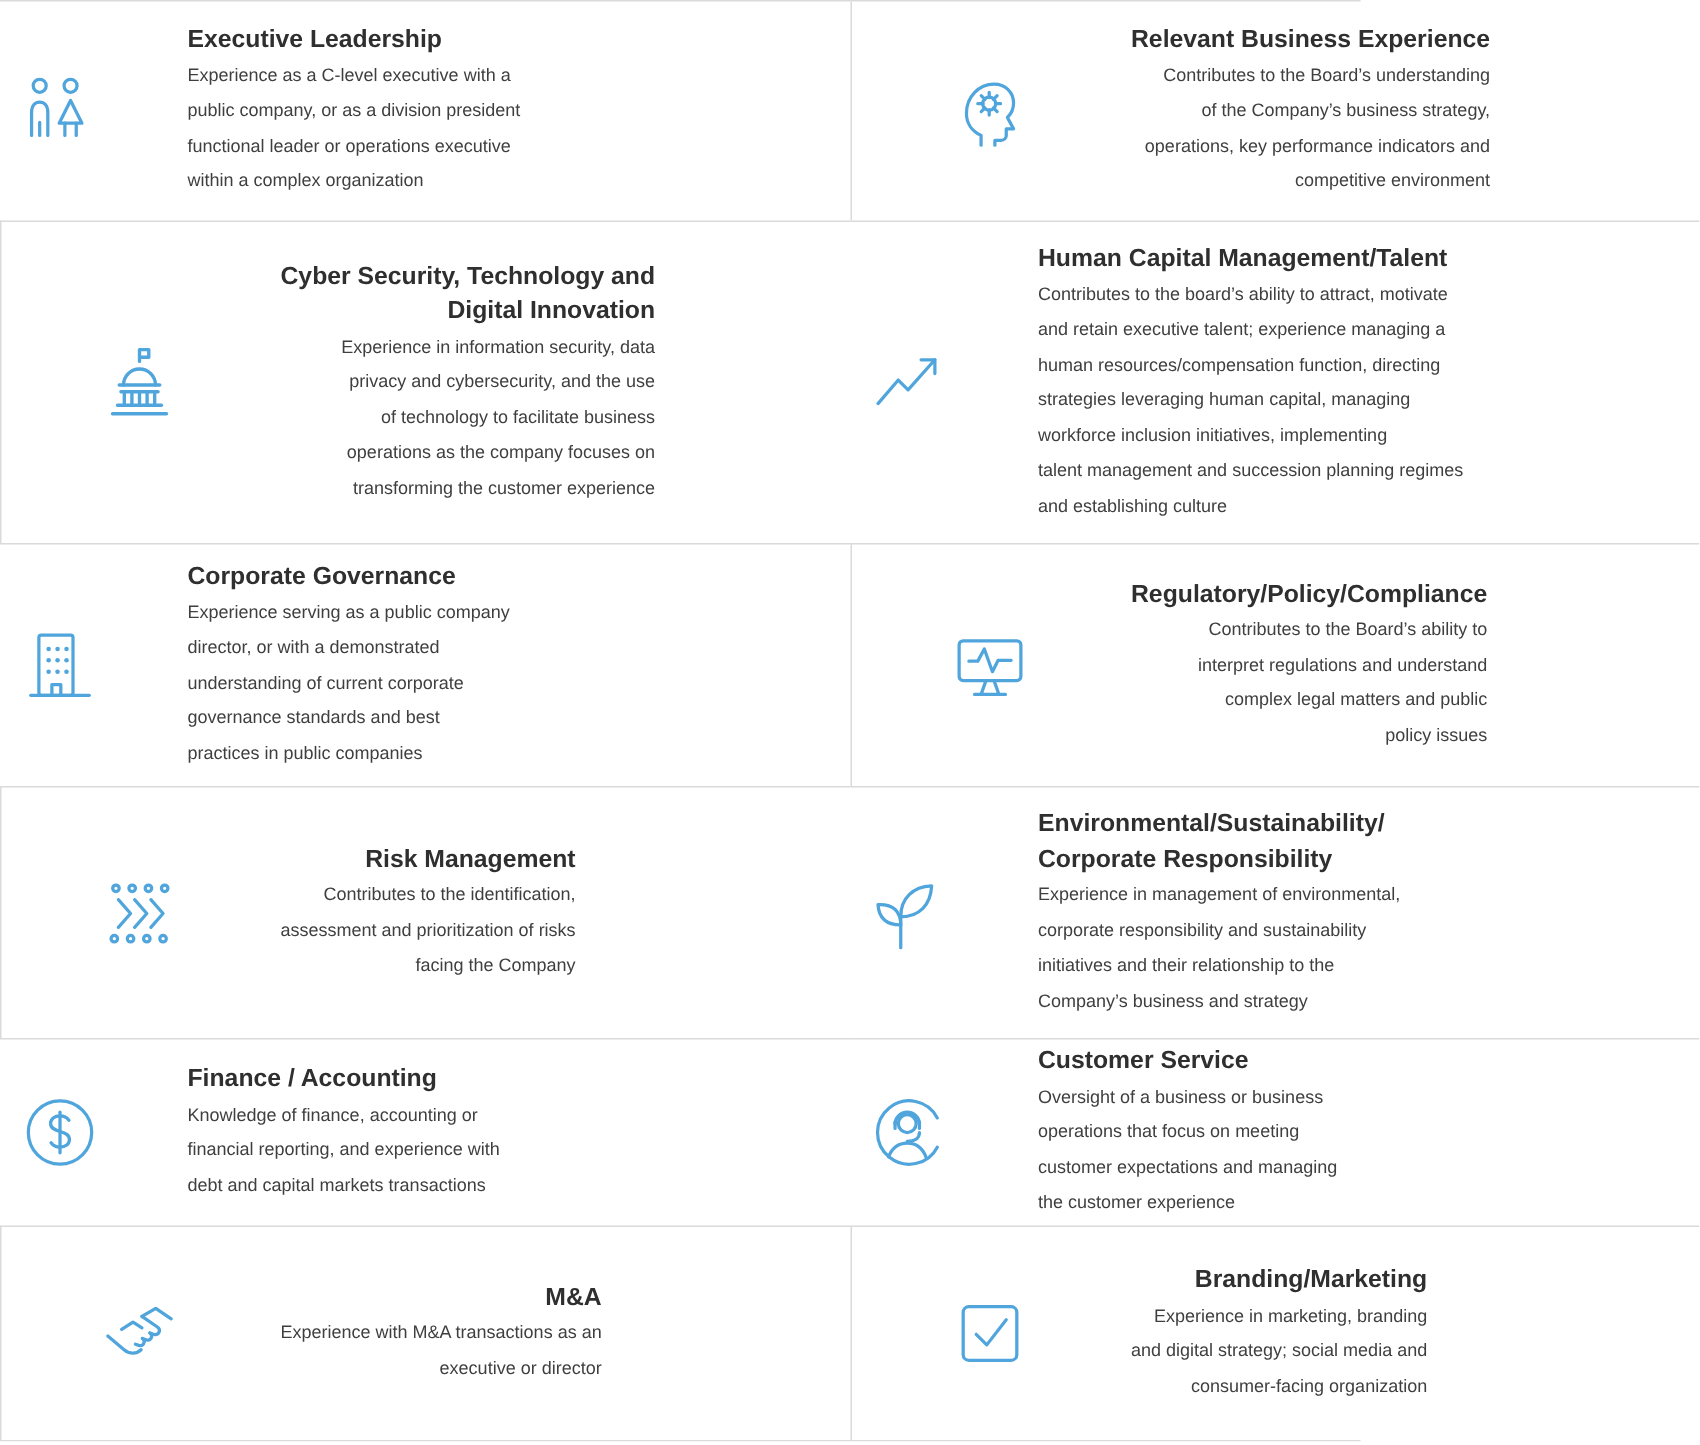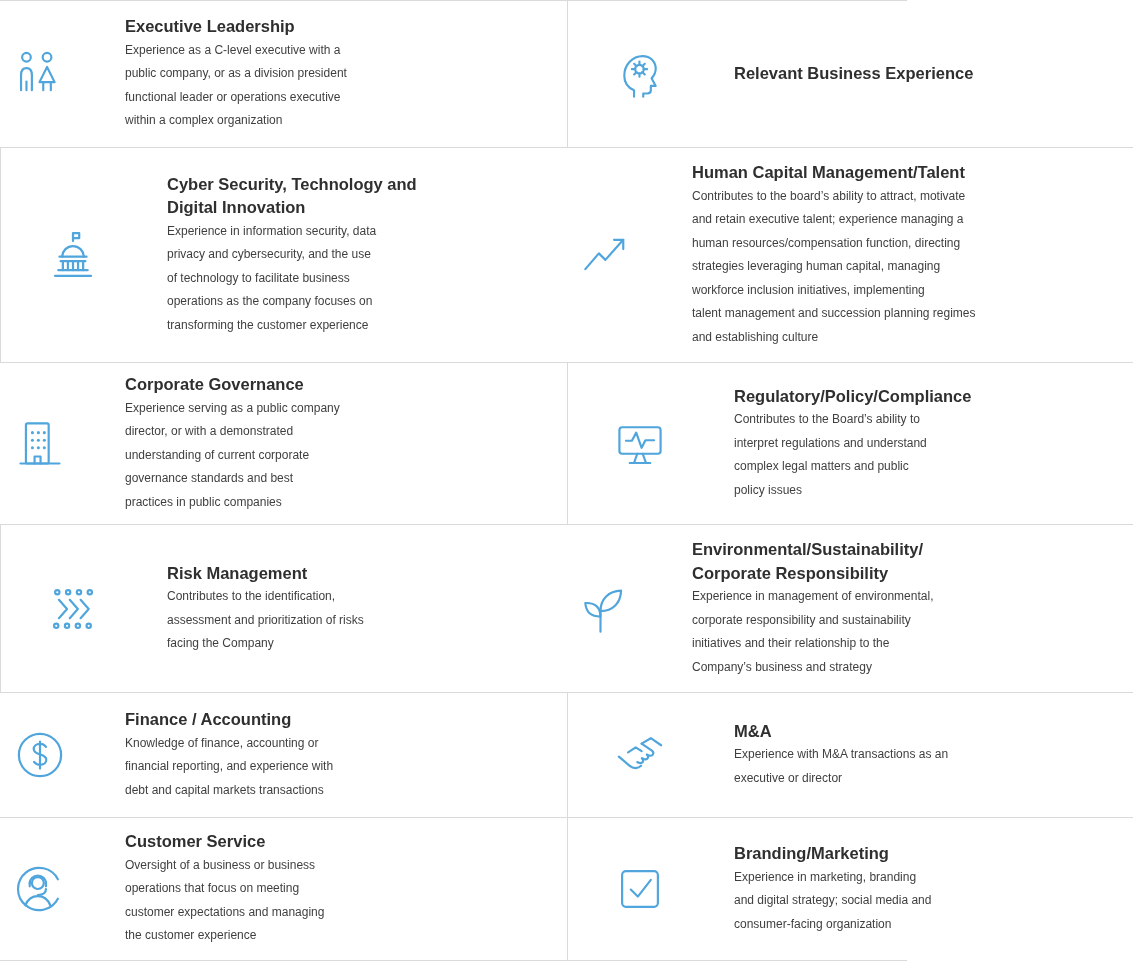--- a/index.html
+++ b/index.html
@@ -17,21 +17,21 @@
     border-bottom: 1px solid #dadada;
   }
   .cell {
     display: flex;
     align-items: center;
     box-sizing: border-box;
     overflow: hidden;
   }
   .board > .cell:nth-child(n+3) { border-top: 1px solid #dadada; }
   .cell.left  { padding-left: 10px; }
-  .cell.right { padding-left: 42px; border-left: 1px solid #dadada; }
+  .cell.right { padding-left: 62px; border-left: 1px solid #dadada; text-align: right; }
   .icon-box {
     width: 60px;
     flex-shrink: 0;
     display: flex;
     justify-content: center;
     align-items: center;
     color: #4FA5DC;
   }
   .cell.left  .icon-box { margin-right: 55px; }
   .cell.right .icon-box { margin-right: 64px; }
@@ -79,20 +79,24 @@
   <div class="cell right">
     <span class="icon-box">
       <svg width="52" height="52" viewBox="0 0 48 48" fill="none" stroke="currentColor" stroke-width="2" stroke-linecap="round" stroke-linejoin="round">
         <path d="M18.5 45 v-6 C13 36.5 9.5 31.5 9.5 25.5 9.5 15.5 17 7.5 26.5 7.5 c7 0 12 5 12 11.5 0 3.5-1.3 6.5-3.8 9 L38.5 35 h-4.5 v4 c0 1.8-1.4 3-3.2 3 H27 v3"></path>
         <circle cx="23.5" cy="19.5" r="4"></circle>
         <path d="M23.5 12.5 v3.2 M23.5 23.3 v3.2 M16.5 19.5 h3.2 M27.3 19.5 h3.2 M18.6 14.6 l2.3 2.3 M26.1 22.1 l2.3 2.3 M28.4 14.6 l-2.3 2.3 M20.9 22.1 l-2.3 2.3"></path>
       </svg>
     </span>
     <div class="text">
       <div class="title">Relevant Business Experience</div>
+      <div class="body">Contributes to the Board’s understanding
+of the Company’s business strategy,
+operations, key performance indicators and
+competitive environment</div>
     </div>
   </div>
 
   <div class="cell right">
     <span class="icon-box">
       <svg width="54" height="54" viewBox="0 0 48 48" fill="none" stroke="currentColor" stroke-width="2" stroke-linecap="round" stroke-linejoin="round">
         <path d="M24 4.5 v7 M24 4.5 h5.5 v4.5 H24"></path>
         <path d="M14.5 25.5 a9.5 9.5 0 0 1 19 0"></path>
         <path d="M12 25.5 h24"></path>
         <path d="M13 29.5 h22"></path>
@@ -226,58 +230,58 @@
       </svg>
     </span>
     <div class="text">
       <div class="title">Finance / Accounting</div>
       <div class="body">Knowledge of finance, accounting or
 financial reporting, and experience with
 debt and capital markets transactions</div>
     </div>
   </div>
 
+  <div class="cell left">
+    <span class="icon-box">
+      <svg width="52" height="52" viewBox="0 0 48 48" fill="none" stroke="currentColor" stroke-width="2" stroke-linecap="round" stroke-linejoin="round">
+        <path d="M40.5 33 A19.5 19.5 0 1 1 40.5 15"></path>
+        <circle cx="22" cy="18.5" r="5.5"></circle>
+        <path d="M14.5 19 a7.5 7.5 0 0 1 15 0"></path>
+        <path d="M14.5 17.5 v4 M29.5 17.5 v4"></path>
+        <path d="M29.5 24 c0 4-3.5 5.5-7.5 5.5"></path>
+        <path d="M10.5 39 c2.5-6.5 7-8.5 11.5-8.5 4.5 0 9 2 11.5 8.5"></path>
+      </svg>
+    </span>
+    <div class="text">
+      <div class="title">Customer Service</div>
+      <div class="body">Oversight of a business or business
+operations that focus on meeting
+customer expectations and managing
+the customer experience</div>
+    </div>
+  </div>
+
   <div class="cell right">
     <span class="icon-box">
       <svg width="52" height="52" viewBox="0 0 48 48" fill="none" stroke="currentColor" stroke-width="2" stroke-linecap="round" stroke-linejoin="round">
         <path d="M43.5 15 L34 8.5 l-8.5 5"></path>
         <path d="M4.5 25.5 L14.5 34 c3.5 3 8 2.5 10.5 0"></path>
         <path d="M25.5 13.5 L35 20 c2.5 1.8 1 5.2-2 4.6 l-2.6-0.9"></path>
         <path d="M30.4 23.7 c2.3 1.7 0.6 5-2.2 4.2 l-2.4-0.8"></path>
         <path d="M25.8 27.1 c2.3 1.7 0.6 5-2.2 4.2 l-2.1-0.7"></path>
         <path d="M13 21.5 l7-4.5 5.5 3.5"></path>
       </svg>
     </span>
     <div class="text">
       <div class="title">M&amp;A</div>
       <div class="body">Experience with M&amp;A transactions as an
 executive or director</div>
     </div>
   </div>
 
-  <div class="cell left">
-    <span class="icon-box">
-      <svg width="52" height="52" viewBox="0 0 48 48" fill="none" stroke="currentColor" stroke-width="2" stroke-linecap="round" stroke-linejoin="round">
-        <path d="M40.5 33 A19.5 19.5 0 1 1 40.5 15"></path>
-        <circle cx="22" cy="18.5" r="5.5"></circle>
-        <path d="M14.5 19 a7.5 7.5 0 0 1 15 0"></path>
-        <path d="M14.5 17.5 v4 M29.5 17.5 v4"></path>
-        <path d="M29.5 24 c0 4-3.5 5.5-7.5 5.5"></path>
-        <path d="M10.5 39 c2.5-6.5 7-8.5 11.5-8.5 4.5 0 9 2 11.5 8.5"></path>
-      </svg>
-    </span>
-    <div class="text">
-      <div class="title">Customer Service</div>
-      <div class="body">Oversight of a business or business
-operations that focus on meeting
-customer expectations and managing
-the customer experience</div>
-    </div>
-  </div>
-
   <div class="cell right">
     <span class="icon-box">
       <svg width="52" height="52" viewBox="0 0 48 48" fill="none" stroke="currentColor" stroke-width="2" stroke-linecap="round" stroke-linejoin="round">
         <rect x="7.5" y="7.5" width="33" height="33" rx="3.5"></rect>
         <path d="M15.5 24.5 l6.5 6.5 L34 15.5"></path>
       </svg>
     </span>
     <div class="text">
       <div class="title">Branding/Marketing</div>
       <div class="body">Experience in marketing, branding

